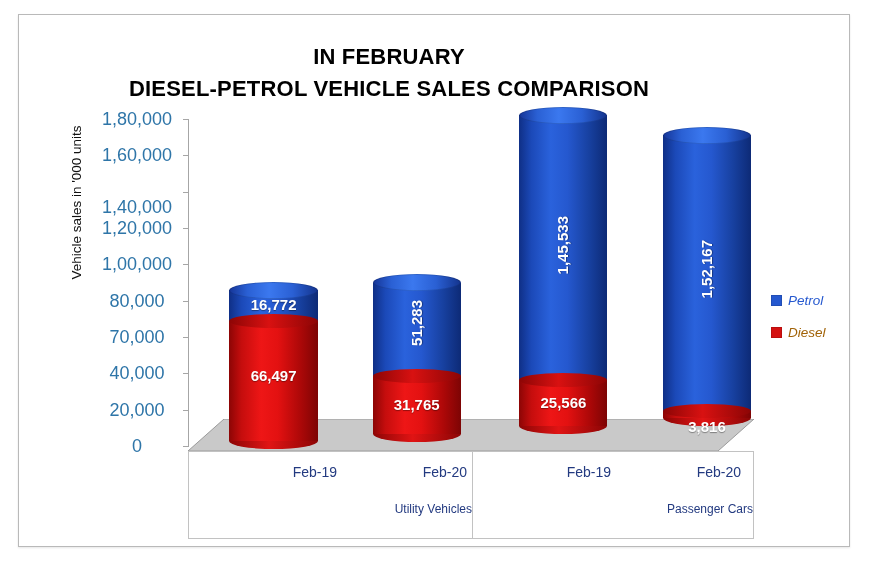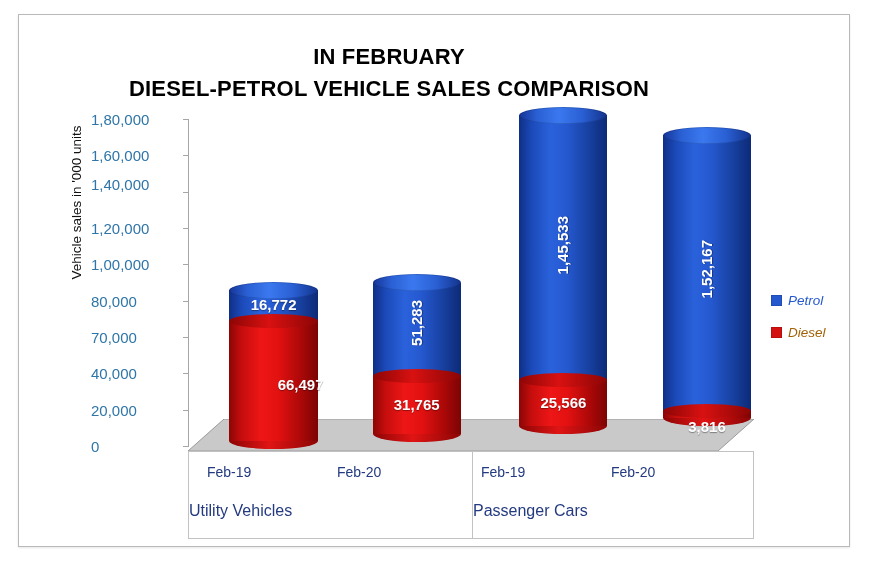--- a/index.html
+++ b/index.html
@@ -64,22 +64,22 @@
     font-size: 13.5px;
     color: #111111;
     white-space: nowrap;
   }
 
   
   .y-tick {
     position: absolute;
     right: 0;
     width: 92px;
-    text-align: left;
-    font-size: 15px;
+    text-align: center;
+    font-size: 18px;
     color: #2e75a8;
     transform: translateY(-50%);
     white-space: nowrap;
   }
   #y-ticks {
     position: absolute;
     left: 72px;
     top: 0;
     width: 92px;
     height: 533px;
@@ -201,32 +201,32 @@
   .cat-sep {
     position: absolute;
     top: 0;
     width: 1px;
     height: 100%;
     background: #c2c2c2;
   }
   .cat-period {
     position: absolute;
     top: 12px;
-    text-align: left;
+    text-align: right;
     font-size: 14px;
     color: #233a80;
     white-space: nowrap;
   }
   .cat-group-name {
     position: absolute;
     top: 50px;
     left: 0;
     width: 100%;
-    text-align: left;
-    font-size: 16px;
+    text-align: right;
+    font-size: 12px;
     color: #233a80;
     white-space: nowrap;
   }
 
   
   #legend {
     position: absolute;
     left: 752px;
     top: 278px;
     width: 78px;
@@ -258,21 +258,21 @@
     <span class="tline">DIESEL-PETROL VEHICLE SALES COMPARISON</span>
   </div>
 
   <div id="plot">
 
     <div id="y-axis-title">Vehicle sales in '000 units</div>
 
     <div id="y-ticks">
       <div class="y-tick" style="top:104px">1,80,000</div>
       <div class="y-tick" style="top:140.3px">1,60,000</div>
-      <div class="y-tick" style="top:169px">1,40,000</div>
+      <div class="y-tick" style="top:192px">1,40,000</div>
       <div class="y-tick" style="top:213px">1,20,000</div>
       <div class="y-tick" style="top:249.3px">1,00,000</div>
       <div class="y-tick" style="top:285.7px">80,000</div>
       <div class="y-tick" style="top:322px">70,000</div>
       <div class="y-tick" style="top:358.3px">40,000</div>
       <div class="y-tick" style="top:394.7px">20,000</div>
       <div class="y-tick" style="top:431px">0</div>
     </div>
 
     <div id="y-axis-line"></div>
@@ -292,21 +292,21 @@
     </svg>
 
     <div id="bars-layer">
         <div class="bar" style="left: 210.088px; width: 89px; top: 275.205px; height: 151.272px; z-index: 10;">
           <div class="cyl-bottom red"></div>
           <div class="seg seg-diesel" style="bottom: 0px; height: 120.803px;"></div>
           <div class="seg seg-petrol" style="bottom: 120.803px; height: 30.4691px;"></div>
           <div class="seam red-over-blue" style="bottom: 113.803px; z-index: 4;"></div>
           <div class="cyl-top" style="top: -8.5px; z-index: 5;"></div>
           <div class="bar-label" style="top: 6.23457px;">16,772</div>
-          <div class="bar-label" style="top: 86px; padding-left: 27px;">66,497</div>
+          <div class="bar-label" style="top: 77px;">66,497</div>
         </div>
         <div class="bar" style="left: 353.675px; width: 88px; top: 267.974px; height: 150.871px; z-index: 9;">
           <div class="cyl-bottom red"></div>
           <div class="seg seg-diesel" style="bottom: 0px; height: 57.7064px;"></div>
           <div class="seg seg-petrol" style="bottom: 57.7064px; height: 93.1641px;"></div>
           <div class="seam red-over-blue" style="bottom: 50.7064px; z-index: 4;"></div>
           <div class="cyl-top" style="top: -8.5px; z-index: 5;"></div>
           <div class="bar-label vert" style="top: 16.7695px;">51,283</div>
           <div class="bar-label" style="top: 113.017px;">31,765</div>
         </div>

